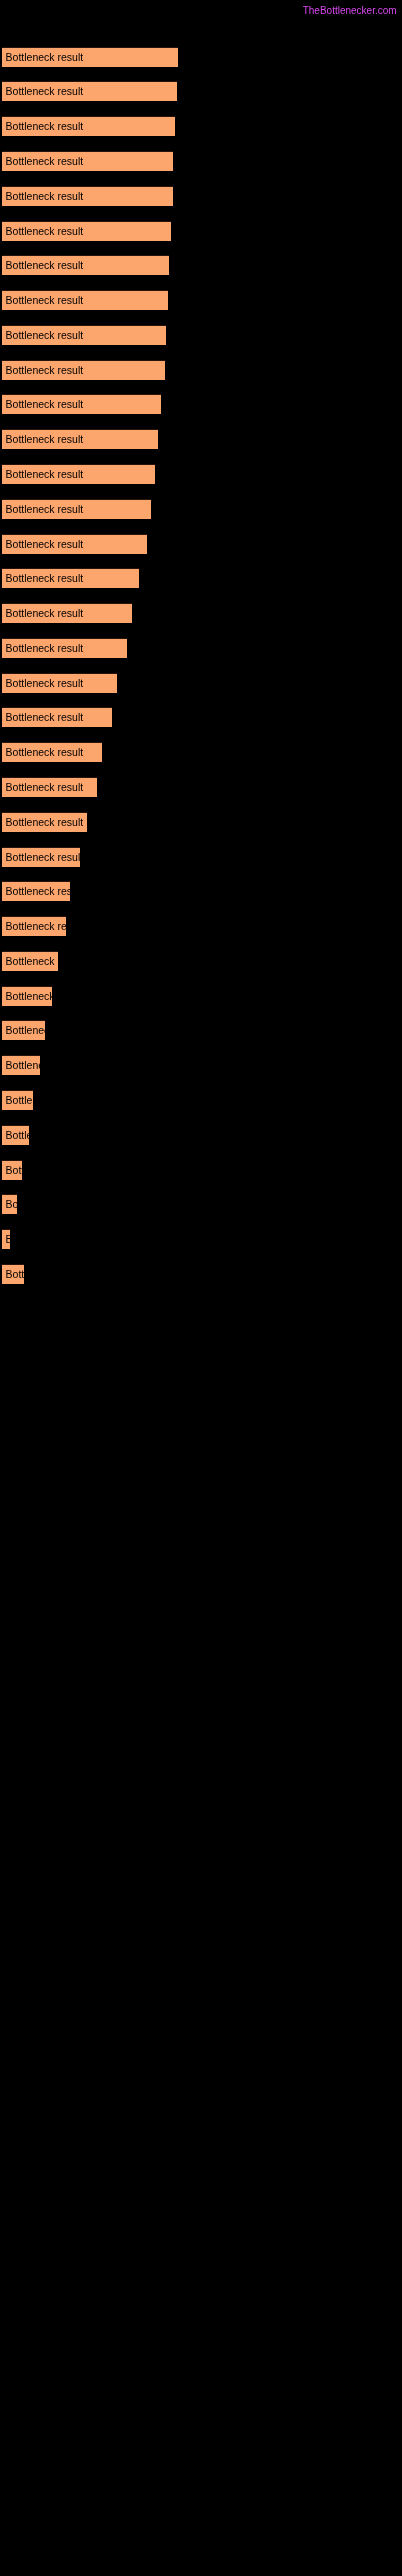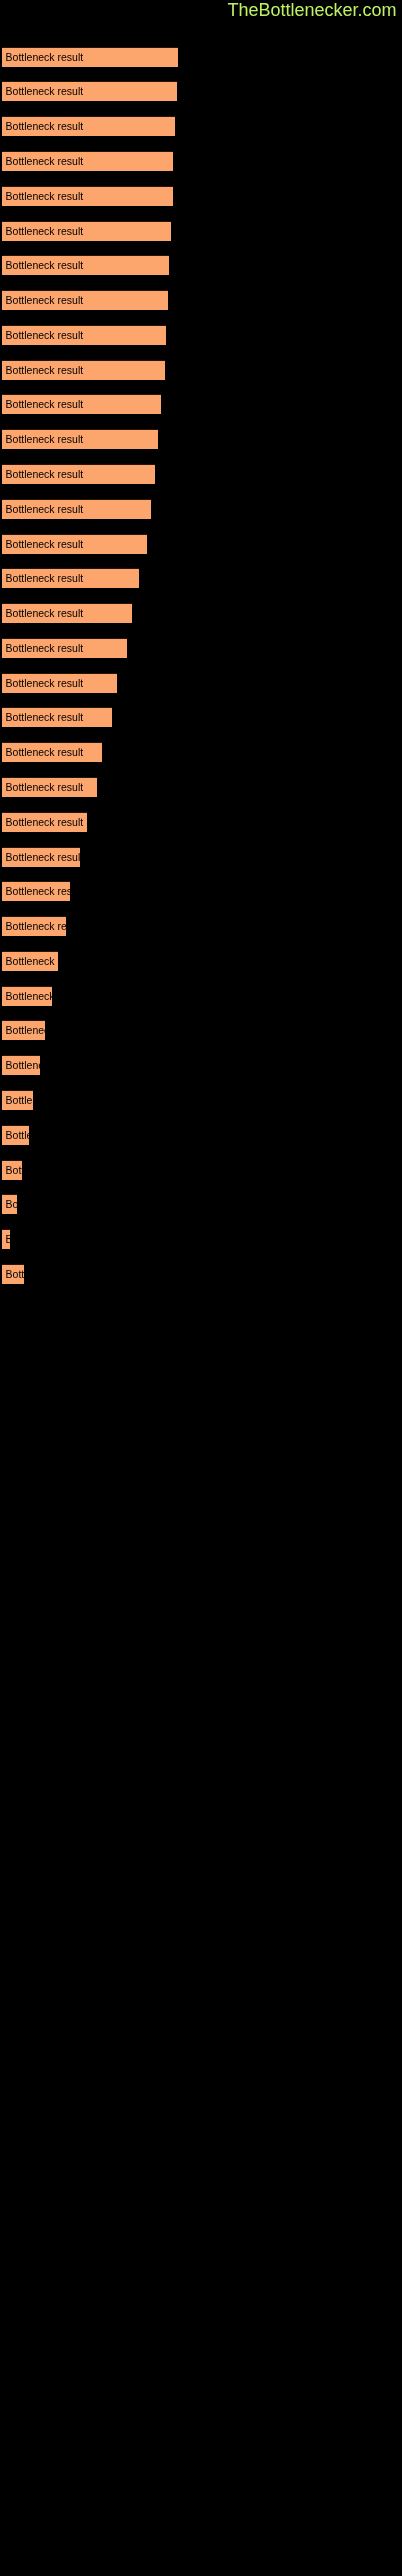--- a/index.html
+++ b/index.html
@@ -13,23 +13,23 @@
   #chart-root {
     position: relative;
     width: 403px;
     height: 2576px;
     background: #000000;
   }
   #watermark {
     position: absolute;
     top: 1.6px;
     right: 6.4px;
-    font-size: 18px;
+    font-size: 10px;
     line-height: 17.7px;
-    color: #bef264;
+    color: #d946ef;
     letter-spacing: 0px;
     white-space: nowrap;
     user-select: none;
   }
   #bars-layer {
     position: absolute;
     left: 0;
     top: 0;
     width: 403px;
     height: 2576px;

